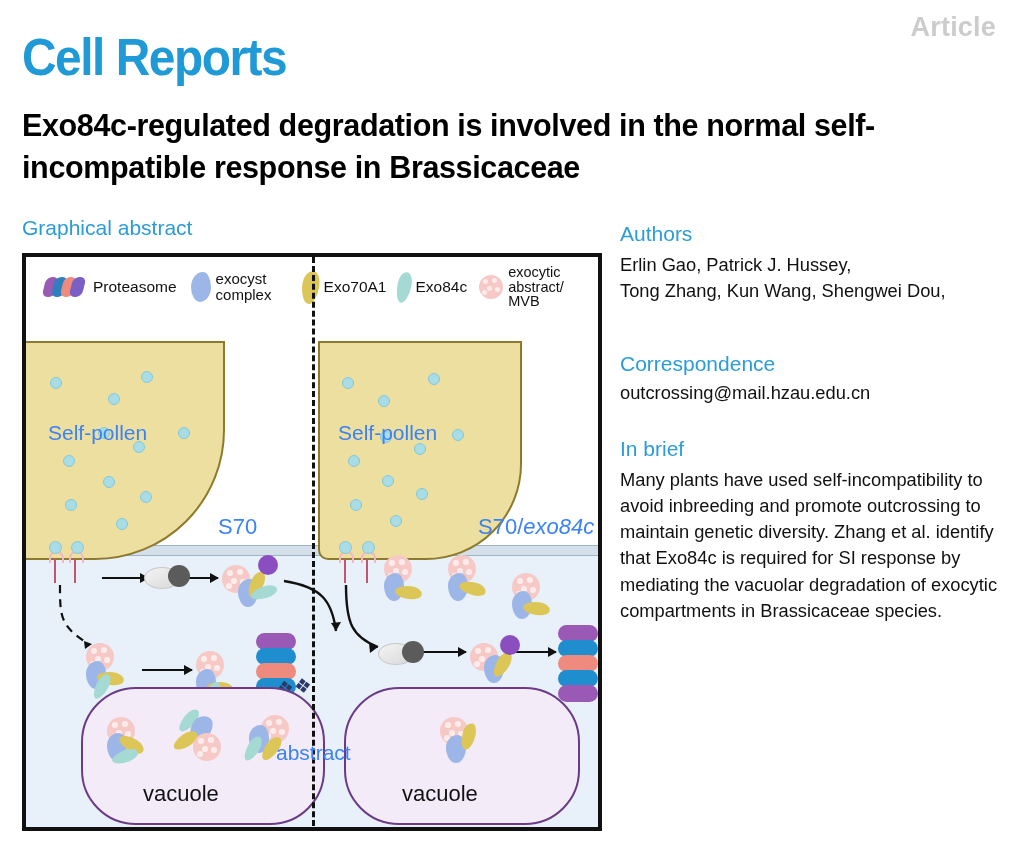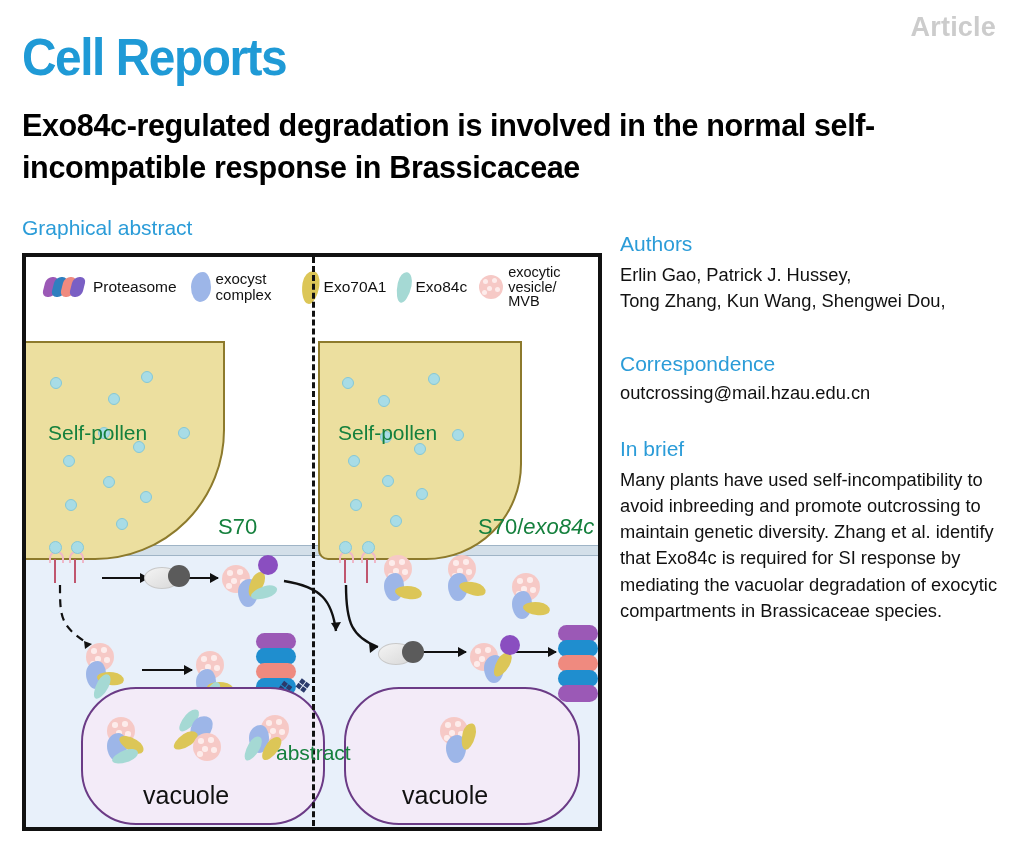--- a/index.html
+++ b/index.html
@@ -81,28 +81,28 @@
   .apo{position:absolute;left:0;top:0;width:572px;height:200px;background:#ffffff;}
   .cyto{position:absolute;left:0;top:200px;width:572px;height:286px;background:#e8f0fa;}
   .membrane{position:absolute;left:0;top:196px;width:572px;height:9px;
     background:#d3dfe9;border-top:1.5px solid #9fb4c6;border-bottom:1.5px solid #9fb4c6;}
   .pollen{position:absolute;background:#ecdf9f;border:2.5px solid #8d7a2c;}
   .pollen-l{left:-60px;top:-8px;width:255px;height:215px;border-radius:0 0 130px 0;}
   .pollen-r{left:292px;top:-8px;width:200px;height:215px;
     border-radius:0 0 96px 10px;}
   .dot-scr{position:absolute;width:10px;height:10px;border-radius:50%;
     background:#a8dce6;border:1px solid #86c8d6;}
-  .panel-label{position:absolute;font-size:22px;color:#15803d;text-align:right;}
+  .panel-label{position:absolute;font-size:22px;color:#3b82f6;text-align:right;}
   .divider{position:absolute;left:286px;top:-92px;width:0;height:578px;
     border-left:3.5px dashed #111;}
   .vacuole{position:absolute;background:#f3ebf8;border:2.5px solid #6b3b86;
     border-radius:55px;}
   .vac-l{left:55px;top:338px;width:240px;height:134px;}
   .vac-r{left:318px;top:338px;width:232px;height:134px;}
-  .vac-label{position:absolute;font-size:25px;color:#111;}
+  .vac-label{position:absolute;font-size:22px;color:#111;}
   .arrow{position:absolute;height:2.4px;background:#111;}
   .arrow:after{content:"";position:absolute;right:-1px;top:-4px;
     border-left:9px solid #111;border-top:5px solid transparent;border-bottom:5px solid transparent;}
   .arrow-v{position:absolute;width:2.4px;background:#111;}
   .arrow-v:after{content:"";position:absolute;left:-4px;bottom:-8px;
     border-top:9px solid #111;border-left:5px solid transparent;border-right:5px solid transparent;}
   
   .cx{position:absolute;width:52px;height:44px;}
   .cx .ves{position:absolute;width:28px;height:28px;border-radius:50%;background:#f6c9c6;overflow:hidden;}
   .cx .ves i{position:absolute;width:5.5px;height:5.5px;border-radius:50%;background:#fdeceb;}
@@ -123,21 +123,21 @@
   .srk:before{content:"";position:absolute;left:6px;top:10px;width:2px;height:24px;background:#c0566f;}
   .srk:after{content:"";position:absolute;left:1px;top:2px;width:11px;height:10px;
     border:2px solid #efb7c8;border-bottom:none;border-radius:7px 7px 0 0;}
   .srkdot{position:absolute;width:11px;height:11px;border-radius:50%;background:#a8dce6;border:1px solid #86c8d6;}
   .squiggle{position:absolute;font-size:20px;color:#2b3a6b;
     font-family:"DejaVu Sans", sans-serif;transform:rotate(-8deg);}
   
   .rcol{position:absolute;left:620px;width:395px;}
   .rhead{font-size:21px;color:#2b9cd8;margin:0 0 6px 0;font-weight:normal;}
   .rbody{font-size:18.3px;color:#111;line-height:1.43;}
-  #authors-block{top:232px;}
+  #authors-block{top:222px;}
   #corr-block{top:352px;}
   #brief-block{top:437px;}
   #corr-email{font-size:18.3px;color:#111;}
 </style>
 </head>
 <body>
 
 <div id="article-kicker">Article</div>
 <div id="journal-logo">Cell Reports</div>
 <div id="paper-title">Exo84c-regulated degradation is involved in the normal self-incompatible response in Brassicaceae</div>
@@ -171,21 +171,21 @@
         <span class="lg-label">Exo84c</span>
       </div>
       <div class="lg-item" style="margin-left:6px">
         <span class="gl-mvb">
           <i style="left:4px;top:4px"></i>
             <i style="left:13px;top:3px"></i>
           <i style="left:8px;top:11px"></i>
             <i style="left:16px;top:12px"></i>
           <i style="left:3px;top:15px"></i>
         </span>
-        <span class="lg-label three">exocytic vesicle/ MVB</span>
+        <span class="lg-label three">exocytic abstract/ MVB</span>
       </div>
     </div>
   </div>
 
   <div id="diagram">
     <div class="stage">
       <div class="apo"></div>
       <div class="cyto"></div>
       <div class="membrane"></div>
 

